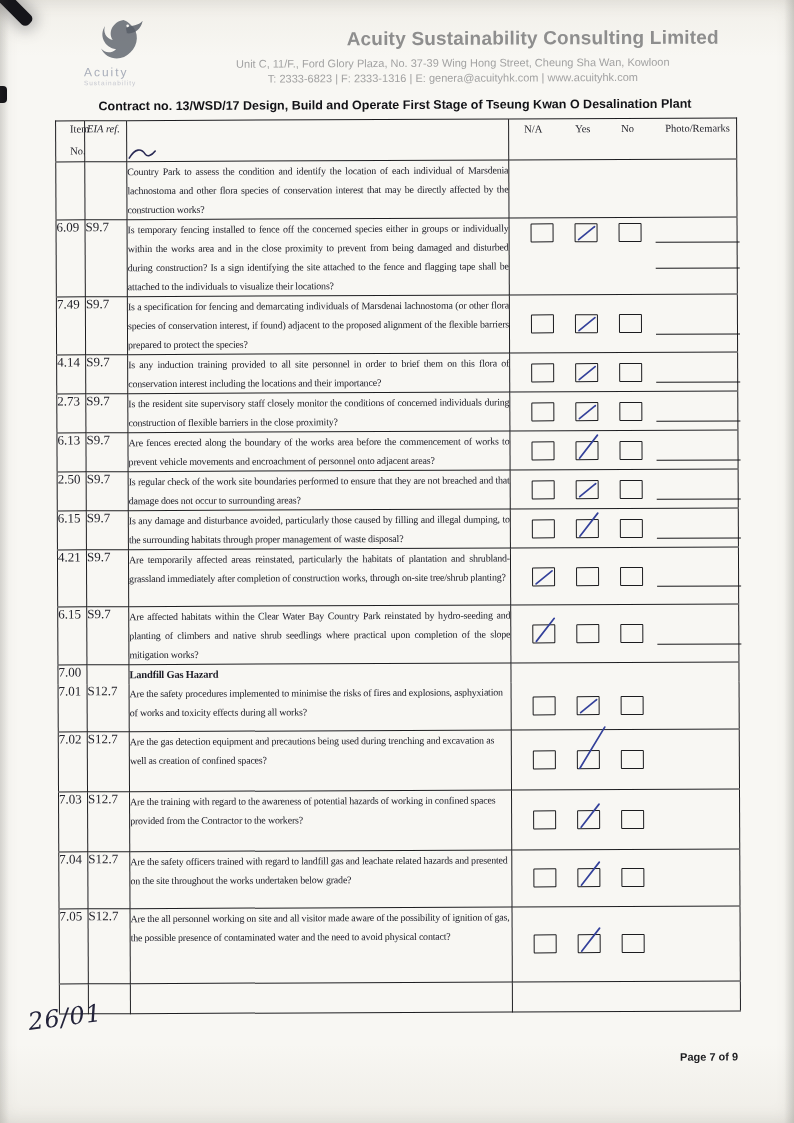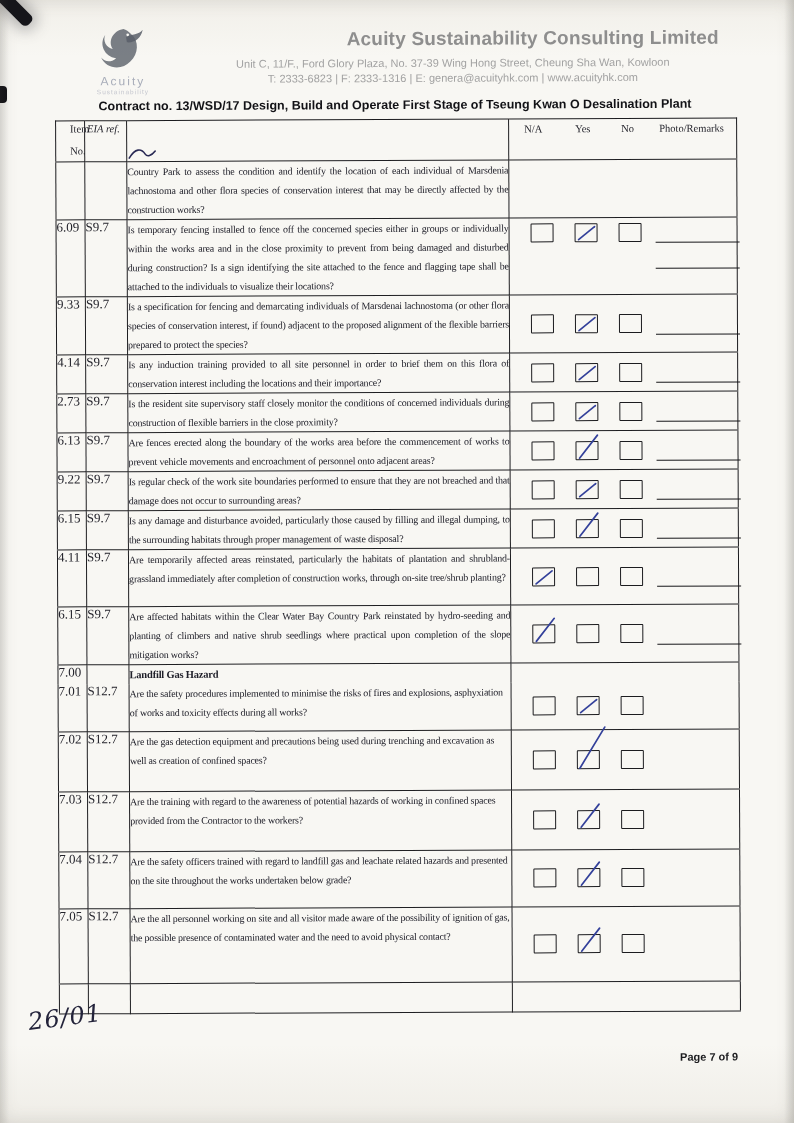--- a/index.html
+++ b/index.html
@@ -12,21 +12,21 @@
   .sheet{position:absolute;inset:0;transform:rotate(-0.25deg);}
   
   .art-corner{position:absolute;left:-6px;top:2px;width:42px;height:13px;background:#15151a;
     transform:rotate(45deg);border-radius:5px;box-shadow:0 0 14px 5px rgba(70,70,75,.35);}
   .art-edge{position:absolute;left:0;top:86px;width:7px;height:17px;background:#101014;border-radius:0 4px 4px 0;}
   .art-right{position:absolute;right:0;top:0;width:10px;height:100%;
     background:linear-gradient(270deg,rgba(80,78,70,.18),rgba(0,0,0,0));}
   .art-left{position:absolute;left:0;top:0;width:9px;height:100%;
     background:linear-gradient(90deg,rgba(80,78,70,.14),rgba(0,0,0,0));}
   
-  .logo{position:absolute;left:86px;top:22px;width:78px;text-align:center;opacity:.75;}
+  .logo{position:absolute;left:86px;top:13px;width:78px;opacity:.75;}
   .logo svg{display:block;margin:0 auto;}
   .logo-name{font-family:"Liberation Sans",sans-serif;font-size:12px;letter-spacing:2px;color:#8d94a6;margin-top:1px;}
   .logo-sub{font-family:"Liberation Sans",sans-serif;font-size:6.5px;letter-spacing:1px;color:#b3b6c2;}
   .company{position:absolute;left:300px;top:28px;width:470px;text-align:center;
     font-family:"Liberation Sans",sans-serif;font-weight:bold;font-size:19px;color:#8e8e8e;letter-spacing:.2px;}
   .addr,.contact{position:absolute;left:140px;width:630px;text-align:center;
     font-family:"Liberation Sans",sans-serif;font-size:11px;color:#a2a2a2;}
   .addr{top:57px;}
   .contact{top:72px;}
   .contract{position:absolute;left:57px;top:98px;width:680px;text-align:center;
@@ -38,21 +38,21 @@
     padding:0;vertical-align:top;font-weight:normal;}
   .chk th:last-child,.chk td:last-child{border-right:none;}
   .chk tr.no-bottom td{border-bottom:none;}
   .chk thead th{height:40px;font-size:10.5px;text-align:left;}
   .h-item div{padding:2px 0 0 14px;line-height:12px;}
   .h-item div+div{margin-top:8px;}
   .h-eia{padding:2px 0 0 2px;font-style:italic;}
   .h-eia span{display:block;padding:2px 0 0 2px;}
   .h-ans{position:relative;}
   .h-ans span{position:absolute;top:4px;font-size:10.5px;}
-  .hl-na{left:15px;} .hl-yes{left:66px;} .hl-no{left:112px;} .hl-rem{left:150px;}
+  .hl-na{left:15px;} .hl-yes{left:66px;} .hl-no{left:112px;} .hl-rem{left:156px;}
   .c-item,.c-ref{font-size:13px;line-height:14px;}
   .c-item{padding:2px 0 0 2px;}
   .c-ref{padding:2px 0 0 2px;margin-left:38px;}
   .c-q{font-size:10px;line-height:19px;letter-spacing:-0.2px;padding:0 3px 1px 4px;color:#20202a;}
   .c-q.just{text-align:justify;text-align-last:left;}
   .c-q.boldtxt{font-weight:bold;font-size:10.5px;}
   .c-ans{position:relative;}
   .box{position:absolute;width:21px;height:17px;border:1.3px solid #1c1c1f;border-radius:1px;
     top:50%;margin-top:-9.5px;background:transparent;}
   .box-na{left:21px;} .box-yes{left:65px;} .box-no{left:109px;}
@@ -144,21 +144,21 @@
                 <svg width="22" height="18" viewBox="0 0 22 18">
                   <line x1="3" y1="15.5" x2="19" y2="2.5" stroke="#33409a" stroke-width="1.7" stroke-linecap="round"></line>
                 </svg>
               </span>
               <span class="box box-no"></span>
               <span class="remark-line rl0"></span>
               <span class="remark-line rl1"></span>
             </td>
           </tr>
           <tr style="height: 57px;">
-            <td class="c-item">9.33</td>
+            <td class="c-item">7.49</td>
             <td class="c-ref">S9.7</td>
             <td class="c-q just">Is a specification for fencing and demarcating individuals of Marsdenai lachnostoma (or other flora species of conservation interest, if found) adjacent to the proposed alignment of the flexible barriers prepared to protect the species?</td>
             <td class="c-ans">
               <span class="box box-na"></span>
               <span class="box box-yes">
                 <svg width="22" height="18" viewBox="0 0 22 18">
                   <line x1="3" y1="15.5" x2="19" y2="2.5" stroke="#33409a" stroke-width="1.7" stroke-linecap="round"></line>
                 </svg>
               </span>
               <span class="box box-no"></span>
@@ -204,21 +204,21 @@
               <span class="box box-yes">
                 <svg width="22" height="18" viewBox="0 0 22 18">
                   <line x1="3" y1="16" x2="21" y2="-7" stroke="#33409a" stroke-width="1.7" stroke-linecap="round"></line>
                 </svg>
               </span>
               <span class="box box-no"></span>
               <span class="remark-line rl0"></span>
             </td>
           </tr>
           <tr style="height: 38px;">
-            <td class="c-item">9.22</td>
+            <td class="c-item">2.50</td>
             <td class="c-ref">S9.7</td>
             <td class="c-q just">Is regular check of the work site boundaries performed to ensure that they are not breached and that damage does not occur to surrounding areas?</td>
             <td class="c-ans">
               <span class="box box-na"></span>
               <span class="box box-yes">
                 <svg width="22" height="18" viewBox="0 0 22 18">
                   <line x1="3" y1="15.5" x2="19" y2="2.5" stroke="#33409a" stroke-width="1.7" stroke-linecap="round"></line>
                 </svg>
               </span>
               <span class="box box-no"></span>
@@ -234,21 +234,21 @@
               <span class="box box-yes">
                 <svg width="22" height="18" viewBox="0 0 22 18">
                   <line x1="3" y1="16" x2="21" y2="-7" stroke="#33409a" stroke-width="1.7" stroke-linecap="round"></line>
                 </svg>
               </span>
               <span class="box box-no"></span>
               <span class="remark-line rl0"></span>
             </td>
           </tr>
           <tr style="height: 57px;">
-            <td class="c-item">4.11</td>
+            <td class="c-item">4.21</td>
             <td class="c-ref">S9.7</td>
             <td class="c-q just">Are temporarily affected areas reinstated, particularly the habitats of plantation and shrubland-grassland immediately after completion of construction works, through on-site tree/shrub planting?</td>
             <td class="c-ans">
               <span class="box box-na">
                 <svg width="22" height="18" viewBox="0 0 22 18">
                   <line x1="3" y1="15.5" x2="19" y2="2.5" stroke="#33409a" stroke-width="1.7" stroke-linecap="round"></line>
                 </svg>
               </span>
               <span class="box box-yes"></span>
               <span class="box box-no"></span>

